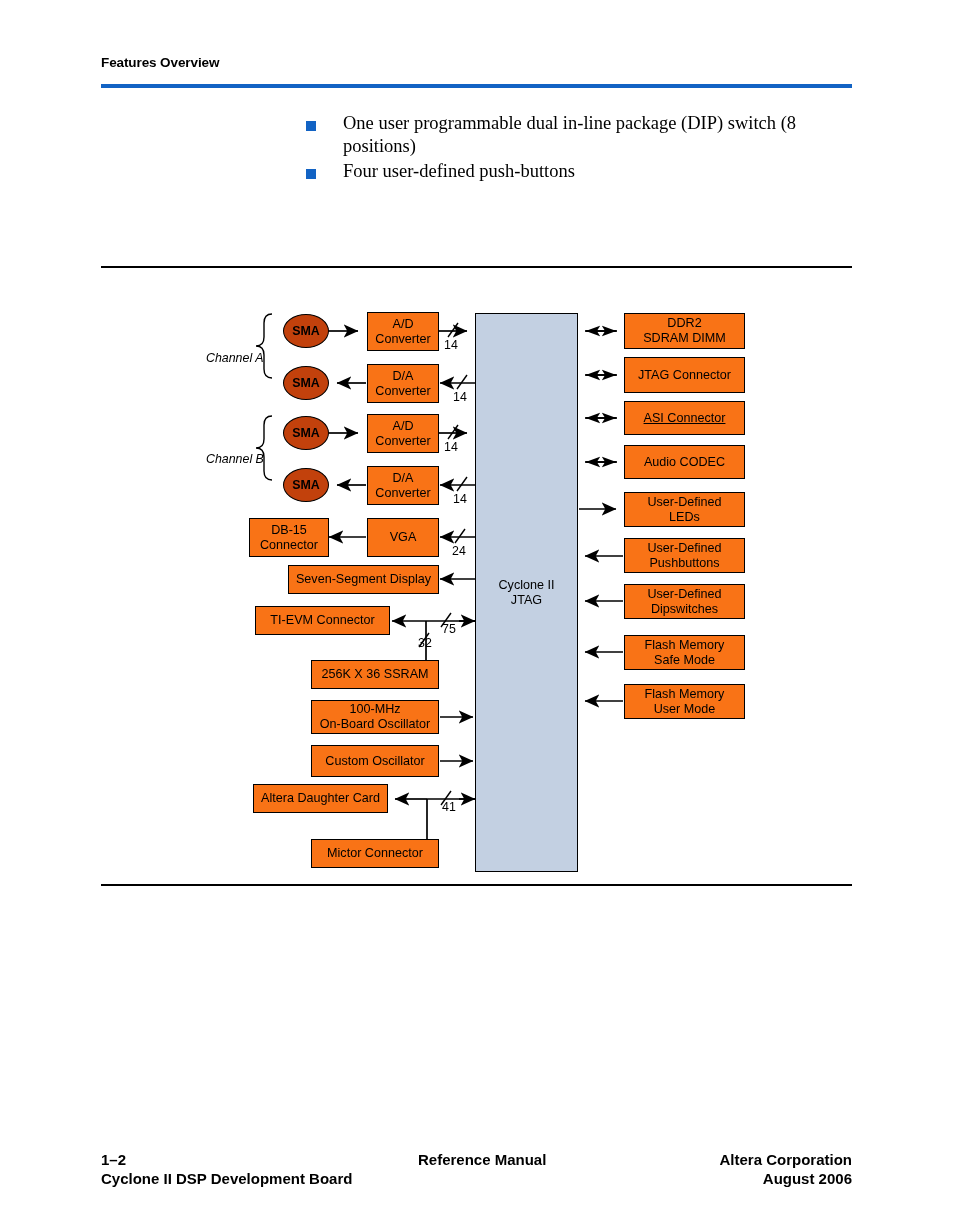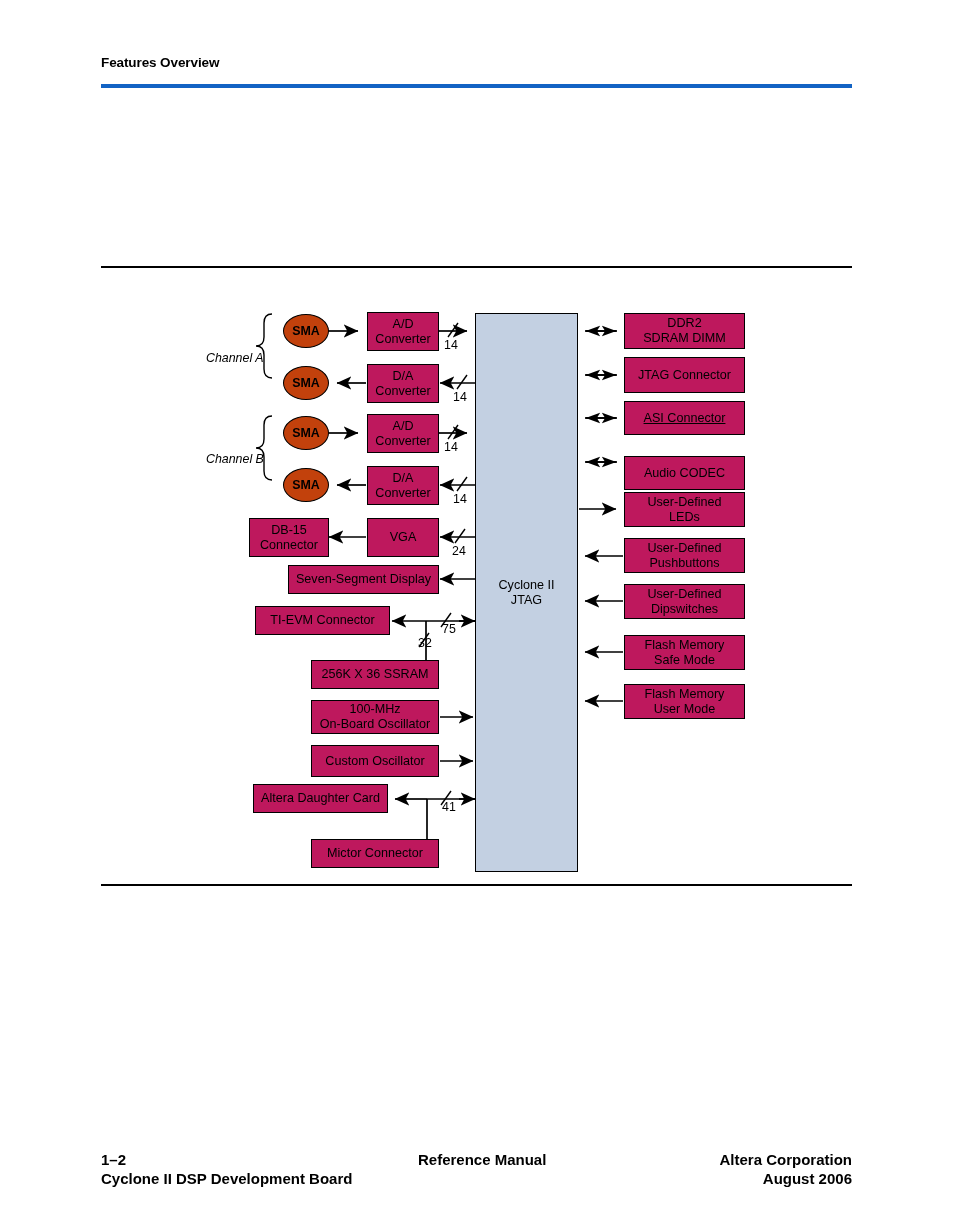--- a/index.html
+++ b/index.html
@@ -28,21 +28,21 @@
   
   .rule-top{position:absolute;left:101px;top:266px;width:751px;height:1.6px;background:#000;}
   .rule-bot{position:absolute;left:101px;top:884px;width:751px;height:1.6px;background:#000;}
   .fig-cap{position:absolute;left:101px;top:273px;
       font-family:"Liberation Sans",sans-serif;font-style:italic;font-weight:bold;
       font-size:13.5px;letter-spacing:-.2px;}
 
   
   .diagram{position:absolute;left:0;top:0;width:954px;height:1227px;}
   .dg-box{position:absolute;box-sizing:border-box;border:1.6px solid #000;
-      background:#be185d;font-family:"Liberation Sans",sans-serif;font-size:12.6px;
+      background:#f97316;font-family:"Liberation Sans",sans-serif;font-size:12.6px;
       line-height:14.6px;display:flex;align-items:center;justify-content:center;
       text-align:center;color:#000;}
   .dg-fpga{position:absolute;box-sizing:border-box;border:1.6px solid #000;
       background:#c3d0e2;font-family:"Liberation Sans",sans-serif;font-size:12.6px;
       line-height:15px;display:flex;align-items:center;justify-content:center;
       text-align:center;}
   .dg-sma{position:absolute;box-sizing:border-box;border:1.6px solid #000;
       border-radius:50%;background:#c2410c;
       font-family:"Liberation Sans",sans-serif;font-size:12.4px;
       display:flex;align-items:center;justify-content:center;font-weight:bold;}
@@ -58,20 +58,30 @@
       font-weight:bold;font-size:15px;white-space:nowrap;}
 </style>
 </head>
 <body>
 
 <div class="page">
 
   <div class="hdr-title">Features Overview</div>
   <div class="hdr-rule"></div>
 
+  <div class="bullets">
+    <div class="brow">
+      <span class="bsq"></span>
+      <div class="btext">One user programmable dual in-line package (DIP) switch (8 positions)</div>
+    </div>
+    <div class="brow">
+      <span class="bsq"></span>
+      <div class="btext">Four user-defined push-buttons</div>
+    </div>
+  </div>
 
 
   <div class="rule-top"></div>
   <div class="rule-bot"></div>
 
   <div class="diagram">
 
     <svg class="wires">
       <defs>
         <marker id="ar" markerWidth="9" markerHeight="9" refX="8.4" refY="4.5" orient="auto">
@@ -245,21 +255,21 @@
         <div>DDR2</div>
         <div>SDRAM DIMM</div>
       </div>
     </div>
     <div class="dg-box" style="left:624px;top:357px;width:121px;height:36px;align-items:center;">
       <span>JTAG Connector</span>
     </div>
     <div class="dg-box" style="left:624px;top:401px;width:121px;height:34px;text-decoration:underline;">
       <span>ASI Connector</span>
     </div>
-    <div class="dg-box" style="left:624px;top:445px;width:121px;height:34px;margin-top:11px;">
+    <div class="dg-box" style="left:624px;top:445px;width:121px;height:34px;">
       <span>Audio CODEC</span>
     </div>
     <div class="dg-box" style="left:624px;top:492px;width:121px;height:35px;">
       <div>
         <div>User-Defined</div>
         <div>LEDs</div>
       </div>
     </div>
     <div class="dg-box" style="left:624px;top:538px;width:121px;height:35px;">
       <div>

